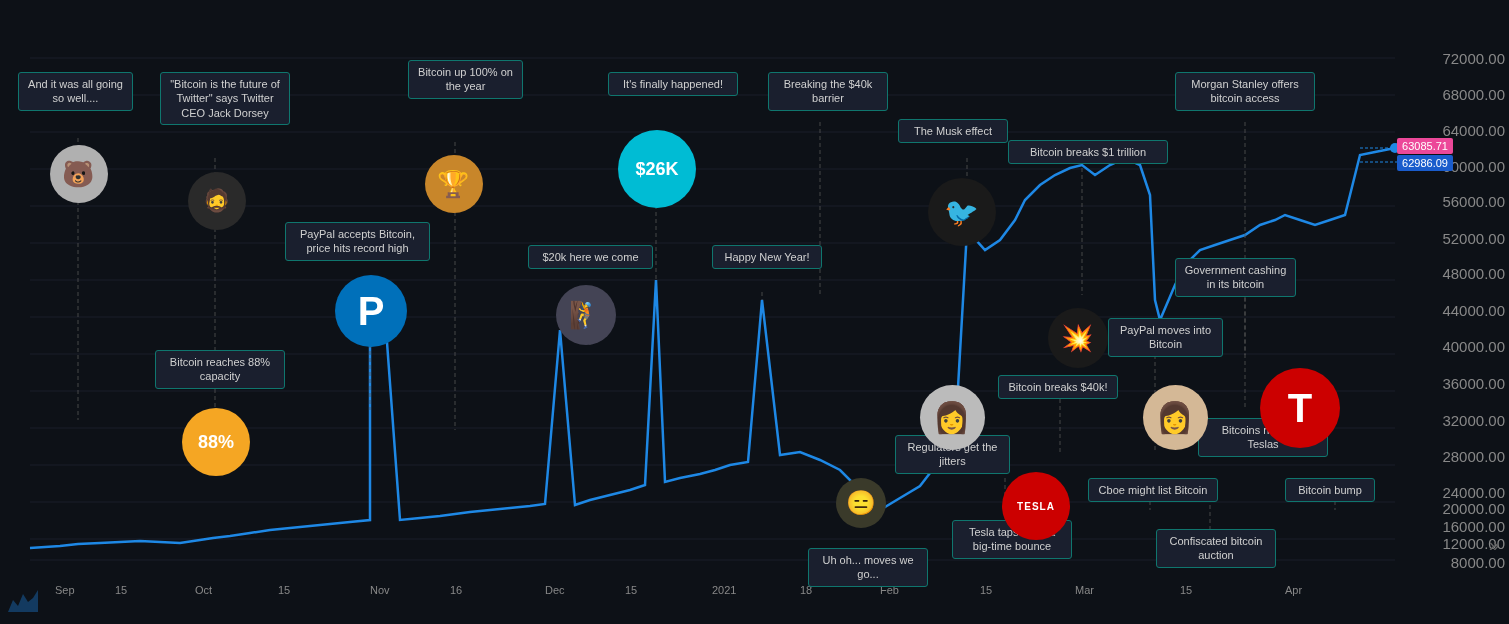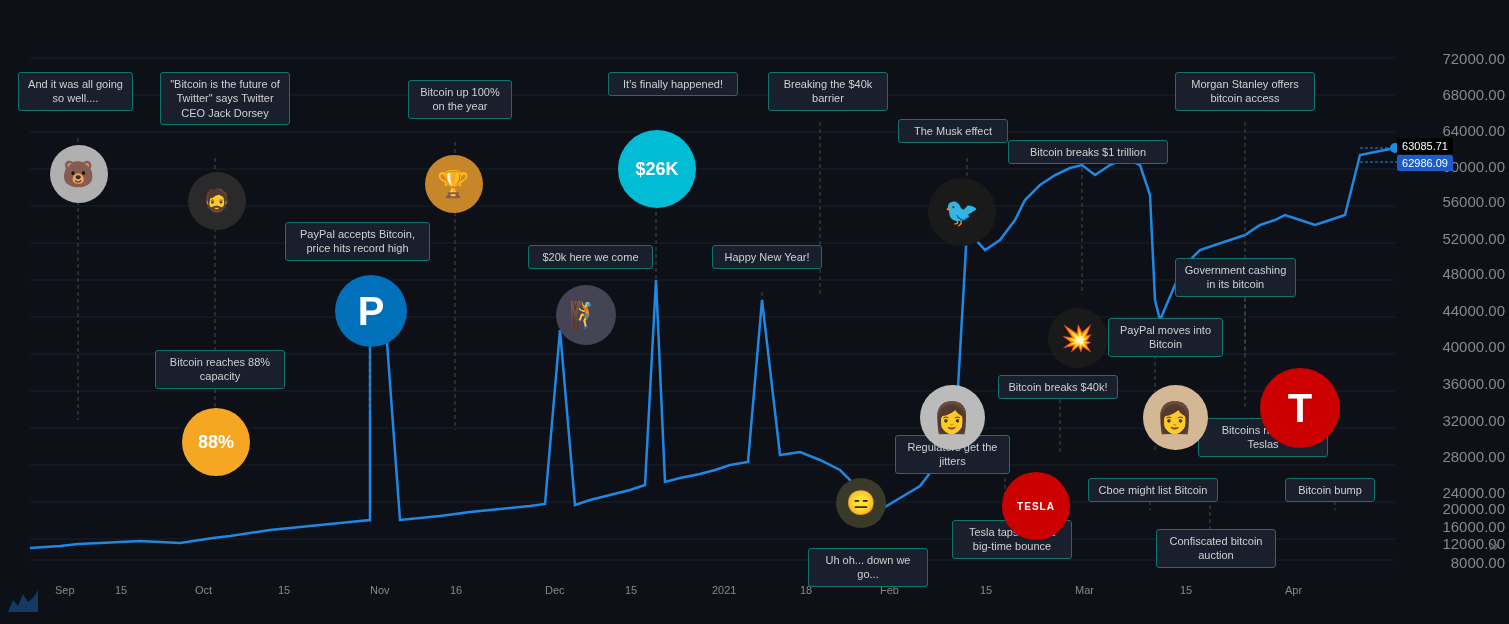--- a/index.html
+++ b/index.html
@@ -248,21 +248,21 @@
   <div class="y-label" style="top:338px;">40000.00</div>
   <div class="y-label" style="top:375px;">36000.00</div>
   <div class="y-label" style="top:412px;">32000.00</div>
   <div class="y-label" style="top:448px;">28000.00</div>
   <div class="y-label" style="top:484px;">24000.00</div>
   <div class="y-label" style="top:500px;">20000.00</div>
   <div class="y-label" style="top:518px;">16000.00</div>
   <div class="y-label" style="top:535px;">12000.00</div>
   <div class="y-label" style="top:554px;">8000.00</div>
 
-  <div style="position:absolute;right:56px;top:138px;font-size:11px;color:#fff;background:#000000;padding:2px 5px;border-radius:2px;">63085.71</div>
+  <div style="position:absolute;right:56px;top:138px;font-size:11px;color:#fff;background:#ec4899;padding:2px 5px;border-radius:2px;">63085.71</div>
   <div style="position:absolute;right:56px;top:155px;font-size:11px;color:#fff;background:#1a5ccc;padding:2px 5px;border-radius:2px;">62986.09</div>
 
   <div class="x-label" style="left:55px;">Sep</div>
   <div class="x-label" style="left:115px;">15</div>
   <div class="x-label" style="left:195px;">Oct</div>
   <div class="x-label" style="left:278px;">15</div>
   <div class="x-label" style="left:370px;">Nov</div>
   <div class="x-label" style="left:450px;">16</div>
   <div class="x-label" style="left:545px;">Dec</div>
   <div class="x-label" style="left:625px;">15</div>
@@ -271,21 +271,21 @@
   <div class="x-label" style="left:880px;">Feb</div>
   <div class="x-label" style="left:980px;">15</div>
   <div class="x-label" style="left:1075px;">Mar</div>
   <div class="x-label" style="left:1180px;">15</div>
   <div class="x-label" style="left:1285px;">Apr</div>
 
   <div class="annotation-box" style="top:72px;left:18px;white-space:normal;width:115px;">And it was all going so well....</div>
 
   <div class="annotation-box" style="top:72px;left:160px;white-space:normal;width:130px;">"Bitcoin is the future of Twitter" says Twitter CEO Jack Dorsey</div>
 
-  <div class="annotation-box" style="top:80px;left:408px;white-space:normal;width:104px;">Bitcoin up 100% on the year</div>
+  <div class="annotation-box" style="top:60px;left:408px;white-space:normal;width:115px;">Bitcoin up 100% on the year</div>
 
   <div class="annotation-box" style="top:72px;left:608px;white-space:normal;width:130px;">It's finally happened!</div>
 
   <div class="annotation-box" style="top:72px;left:768px;white-space:normal;width:120px;">Breaking the $40k barrier</div>
 
   <div class="annotation-box" style="top:119px;left:898px;white-space:normal;width:110px;">The Musk effect</div>
 
   <div class="annotation-box" style="top:140px;left:1008px;white-space:normal;width:160px;">Bitcoin breaks $1 trillion</div>
 
   <div class="annotation-box" style="top:72px;left:1175px;white-space:normal;width:140px;">Morgan Stanley offers bitcoin access</div>
@@ -305,21 +305,21 @@
   <div class="annotation-box" style="top:435px;left:895px;white-space:normal;width:115px;">Regulators get the jitters</div>
 
   <div class="annotation-box" style="top:375px;left:998px;white-space:normal;width:120px;">Bitcoin breaks $40k!</div>
 
   <div class="annotation-box" style="top:418px;left:1198px;white-space:normal;width:130px;">Bitcoins now buy Teslas</div>
 
   <div class="annotation-box" style="top:478px;left:1088px;white-space:normal;width:130px;">Cboe might list Bitcoin</div>
 
   <div class="annotation-box" style="top:478px;left:1285px;white-space:normal;width:90px;">Bitcoin bump</div>
 
-  <div class="annotation-box" style="top:548px;left:808px;white-space:normal;width:120px;">Uh oh... down we go...</div>
+  <div class="annotation-box" style="top:548px;left:808px;white-space:normal;width:120px;">Uh oh... moves we go...</div>
 
   <div class="annotation-box" style="top:520px;left:952px;white-space:normal;width:120px;">Tesla taps in for a big-time bounce</div>
 
   <div class="annotation-box" style="top:529px;left:1156px;white-space:normal;width:120px;">Confiscated bitcoin auction</div>
 
   <div class="circle-icon" style="top:145px;left:50px;width:58px;height:58px;background:#b0b0b0;font-size:26px;">🐻</div>
 
   <div class="circle-icon" style="top:172px;left:188px;width:58px;height:58px;background:#2a2a2a;font-size:22px;">🧔</div>
 
   <div class="circle-icon" style="top:275px;left:335px;width:72px;height:72px;background:#0070ba;font-size:40px;font-weight:900;color:#fff;">P</div>

